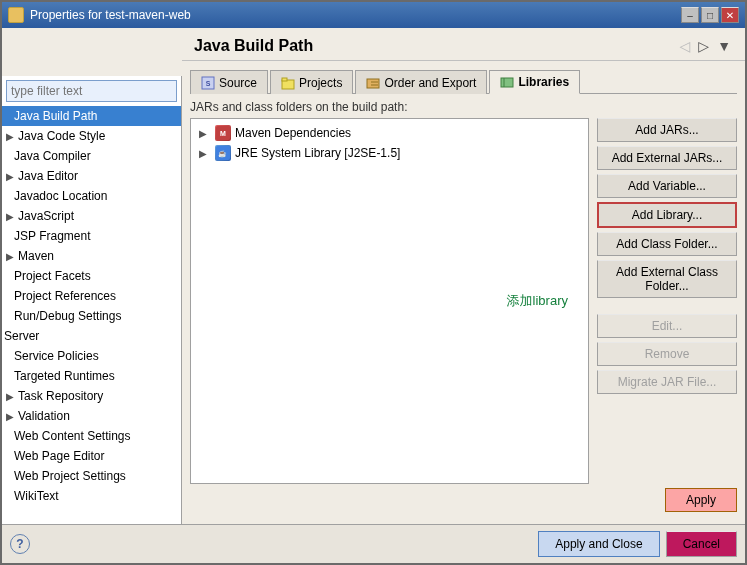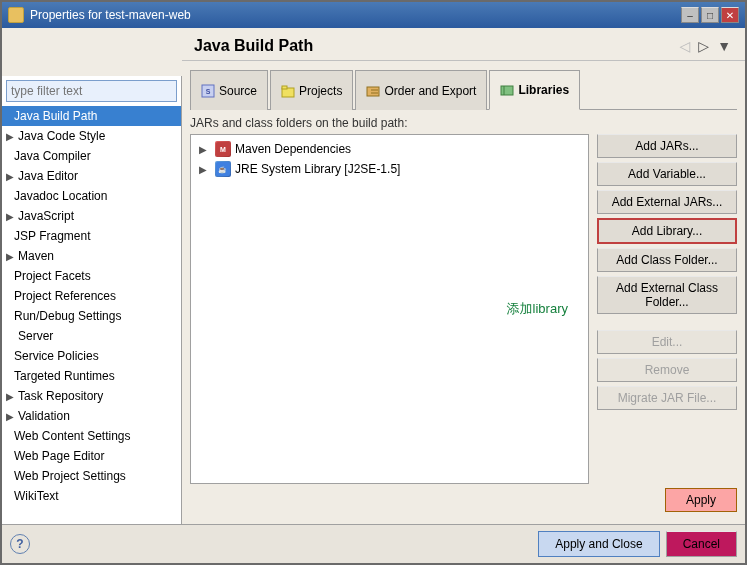--- a/index.html
+++ b/index.html
@@ -184,21 +184,21 @@
     }
 
     
     .tabs {
       display: flex;
       border-bottom: 1px solid #a0a0a0;
       margin-bottom: 6px;
     }
 
     .tab {
-      padding: 12px 10px;
+      padding: 4px 10px;
       border: 1px solid #a0a0a0;
       border-bottom: none;
       background: #e0dcd4;
       cursor: pointer;
       display: flex;
       align-items: center;
       gap: 4px;
       font-size: 12px;
       margin-right: 2px;
       position: relative;
@@ -456,21 +456,21 @@
             </div>
             <div class="sidebar-item" style="padding-left: 12px;">
               <span>Project Facets</span>
             </div>
             <div class="sidebar-item" style="padding-left: 12px;">
               <span>Project References</span>
             </div>
             <div class="sidebar-item" style="padding-left: 12px;">
               <span>Run/Debug Settings</span>
             </div>
-            <div class="sidebar-item" style="padding-left: 16px;">
+            <div class="sidebar-item" style="padding-left: 2px;">
               <span>Server</span>
             </div>
             <div class="sidebar-item" style="padding-left: 12px;">
               <span>Service Policies</span>
             </div>
             <div class="sidebar-item" style="padding-left: 12px;">
               <span>Targeted Runtimes</span>
             </div>
             <div class="sidebar-item has-children" style="padding-left: 4px;">
               <span class="expand-arrow">▶</span>
@@ -575,22 +575,22 @@
                   </span>
                   <span>JRE System Library [J2SE-1.5]</span>
                 </div>
 
               <div class="add-library-hint">添加library</div>
             </div>
           </div>
           <div class="buttons-panel">
 
           <button class="action-btn">Add JARs...</button>
+              <button class="action-btn">Add External JARs...</button>
               <button class="action-btn">Add Variable...</button>
-              <button class="action-btn">Add External JARs...</button>
               <button class="action-btn highlighted">Add Library...</button>
               <button class="action-btn">Add Class Folder...</button>
               <button class="action-btn">Add External Class Folder...</button>
               <div class="btn-spacer"></div>
               <button class="action-btn disabled" disabled="">Edit...</button>
               <button class="action-btn disabled" disabled="">Remove</button>
               <button class="action-btn disabled" disabled="">Migrate JAR File...</button>
             </div>
         </div>
 

